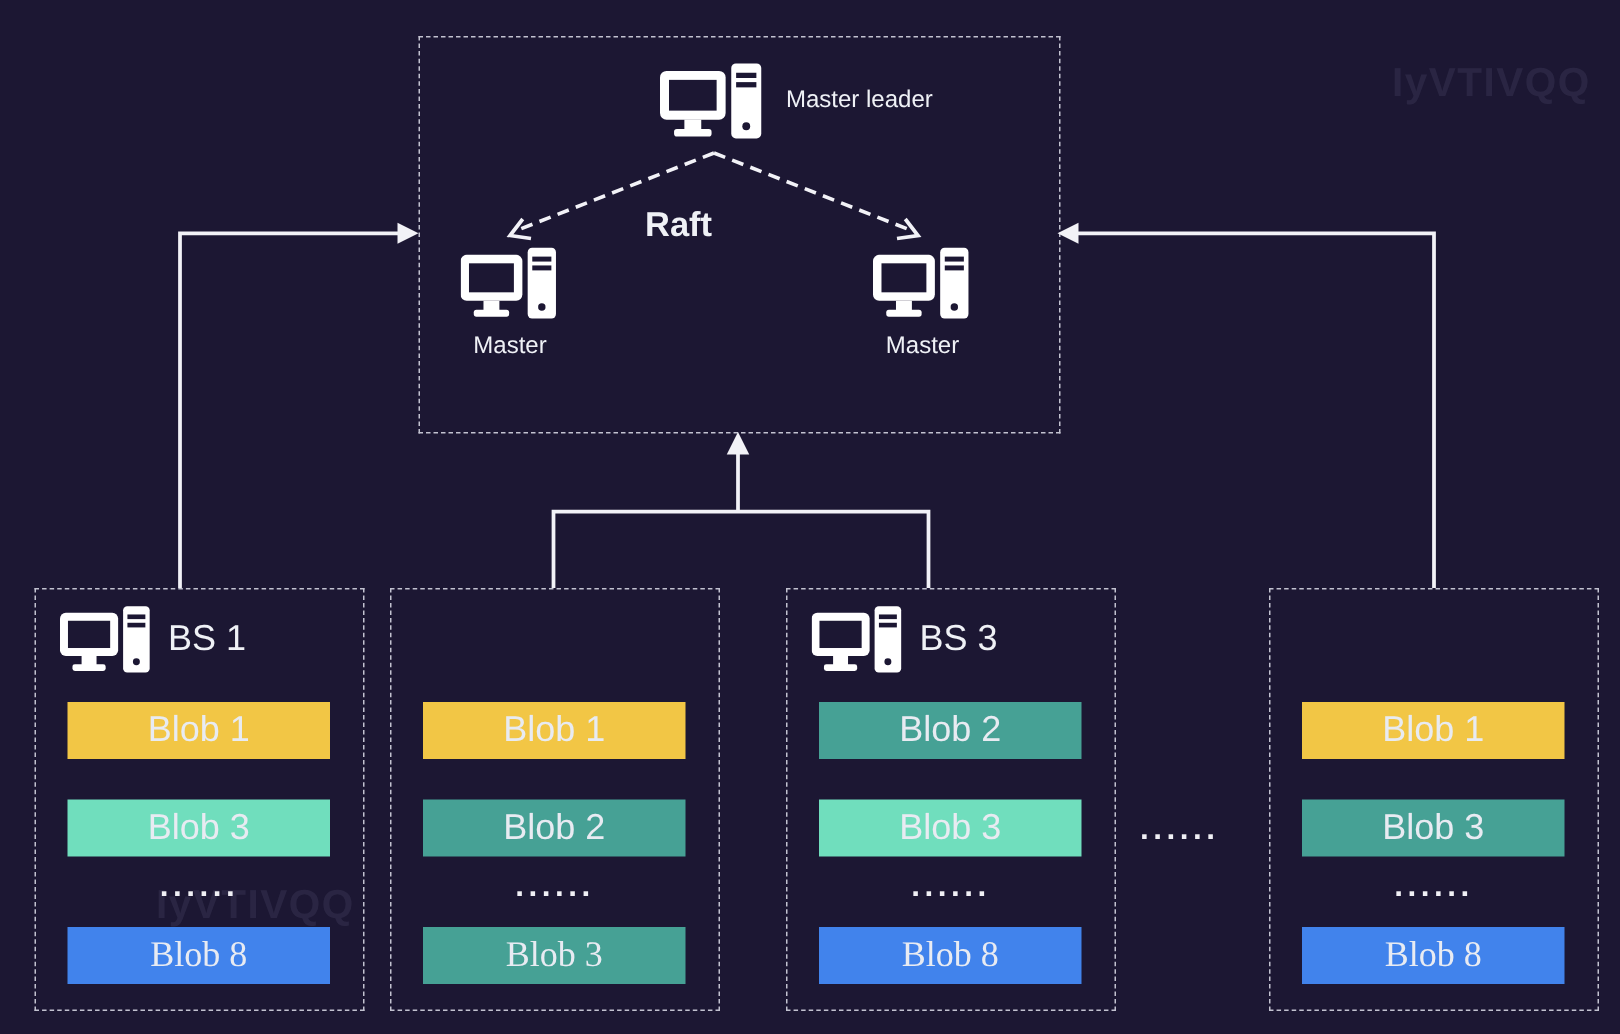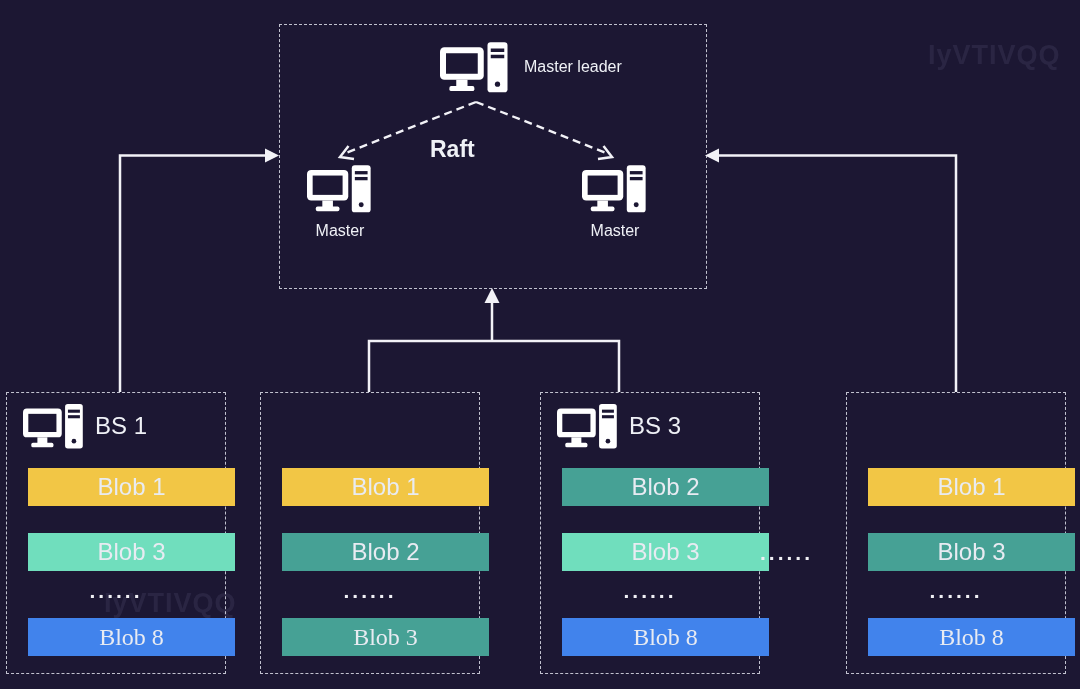--- a/index.html
+++ b/index.html
@@ -19,38 +19,38 @@
   }
   
   .wm{position:absolute;font-size:27px;font-weight:700;letter-spacing:1px;
       color:var(--watermark);z-index:1;user-select:none;}
   .wm-tr{left:928px;top:40px;}
   .wm-bl{left:104px;top:588px;}
   
   .dashed-box{position:absolute;border:1px dashed var(--border);background:transparent;z-index:2;}
   .master-box{left:279px;top:24px;width:426px;height:263px;}
   .bs-box{top:392px;width:218px;height:280px;}
-  .bs-1{left:6px;}
+  .bs-1{left:23px;}
   .bs-2{left:260px;}
-  .bs-3{left:540px;}
+  .bs-3{left:524px;}
   .bs-n{left:846px;}
   
   .leader-group{position:absolute;left:160px;top:16px;display:flex;align-items:center;gap:14px;}
   .leader-label{font-size:16px;white-space:nowrap;}
   .raft-label{position:absolute;left:150px;top:111px;width:80px;text-align:left;
               font-size:23px;font-weight:600;}
   .master-node{position:absolute;width:92px;display:flex;flex-direction:column;
                align-items:center;gap:8px;top:139px;}
   .master-node.left{left:14px;}
   .master-node.right{left:289px;}
   .master-label{font-size:16px;}
   
   .bs-header{position:absolute;left:16px;top:10px;display:flex;align-items:center;gap:10px;}
   .bs-label{font-size:24px;font-weight:500;white-space:nowrap;}
-  .bar{position:absolute;left:21px;width:207px;height:38px;line-height:38px;
+  .bar{position:absolute;left:21px;width:175px;height:38px;line-height:38px;
        text-align:center;font-size:24px;color:var(--bartext);z-index:3;}
   .bar1{top:75px;} .bar2{top:140px;} .bar3{top:225px;font-family:Liberation Serif, serif;}
   .dots{position:absolute;left:0;right:0;top:186px;text-align:center;
         font-size:21px;font-weight:700;letter-spacing:3px;color:#f0f0f5;z-index:3;}
   .mid-dots{position:absolute;left:727px;top:541px;width:119px;text-align:center;
             font-size:21px;font-weight:700;letter-spacing:3px;color:#f0f0f5;z-index:3;}
   
   .wires{position:absolute;left:0;top:0;z-index:4;pointer-events:none;}
   .wires path,.wires polyline{stroke:var(--line);stroke-width:2.5;fill:none;}
   .wires .dash{stroke-dasharray:8 5;stroke-width:2.4;}

